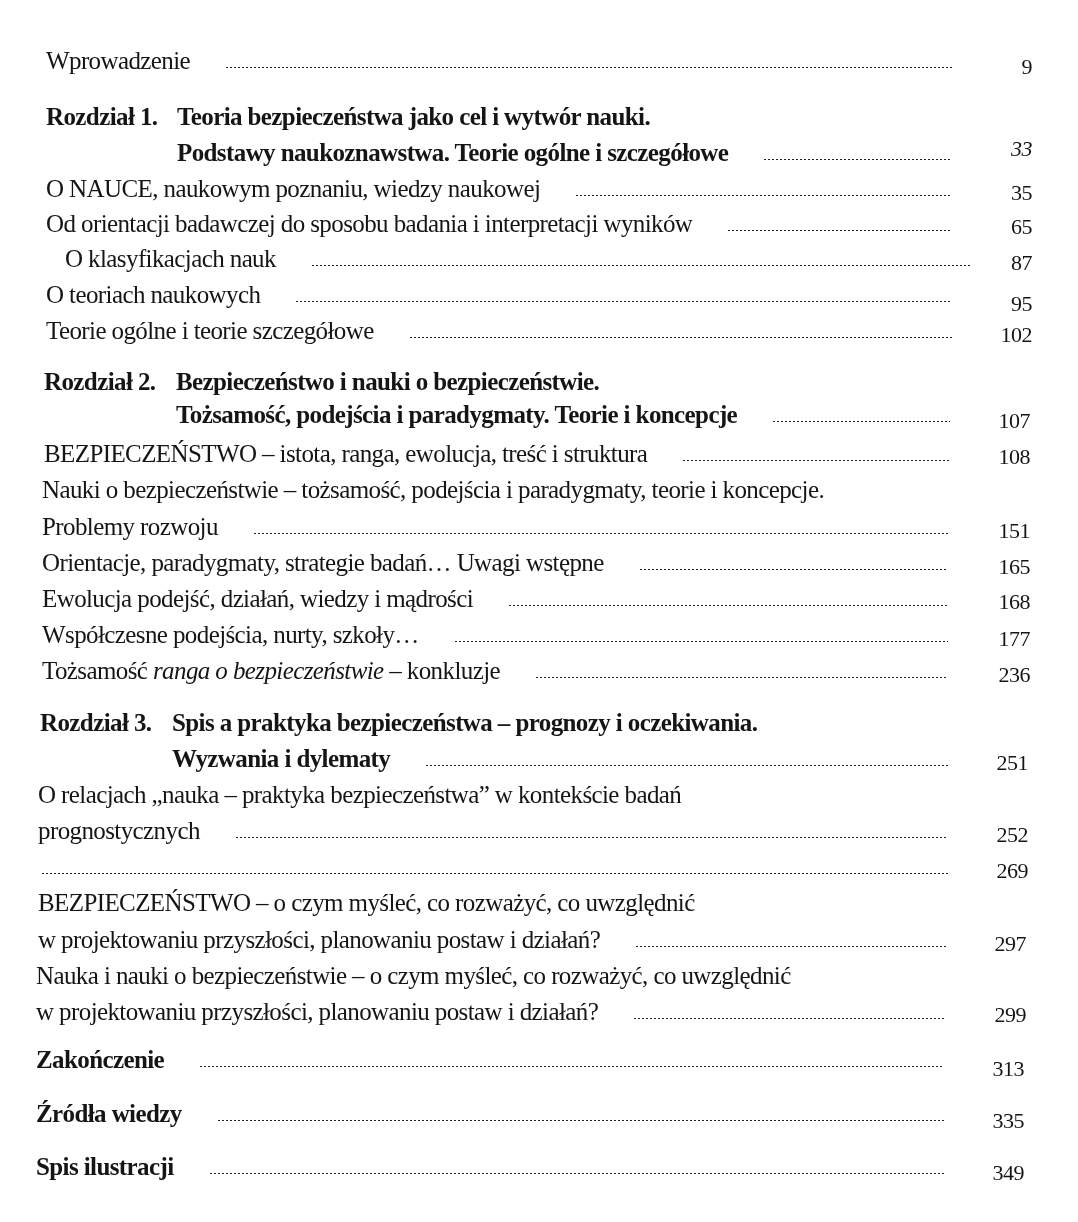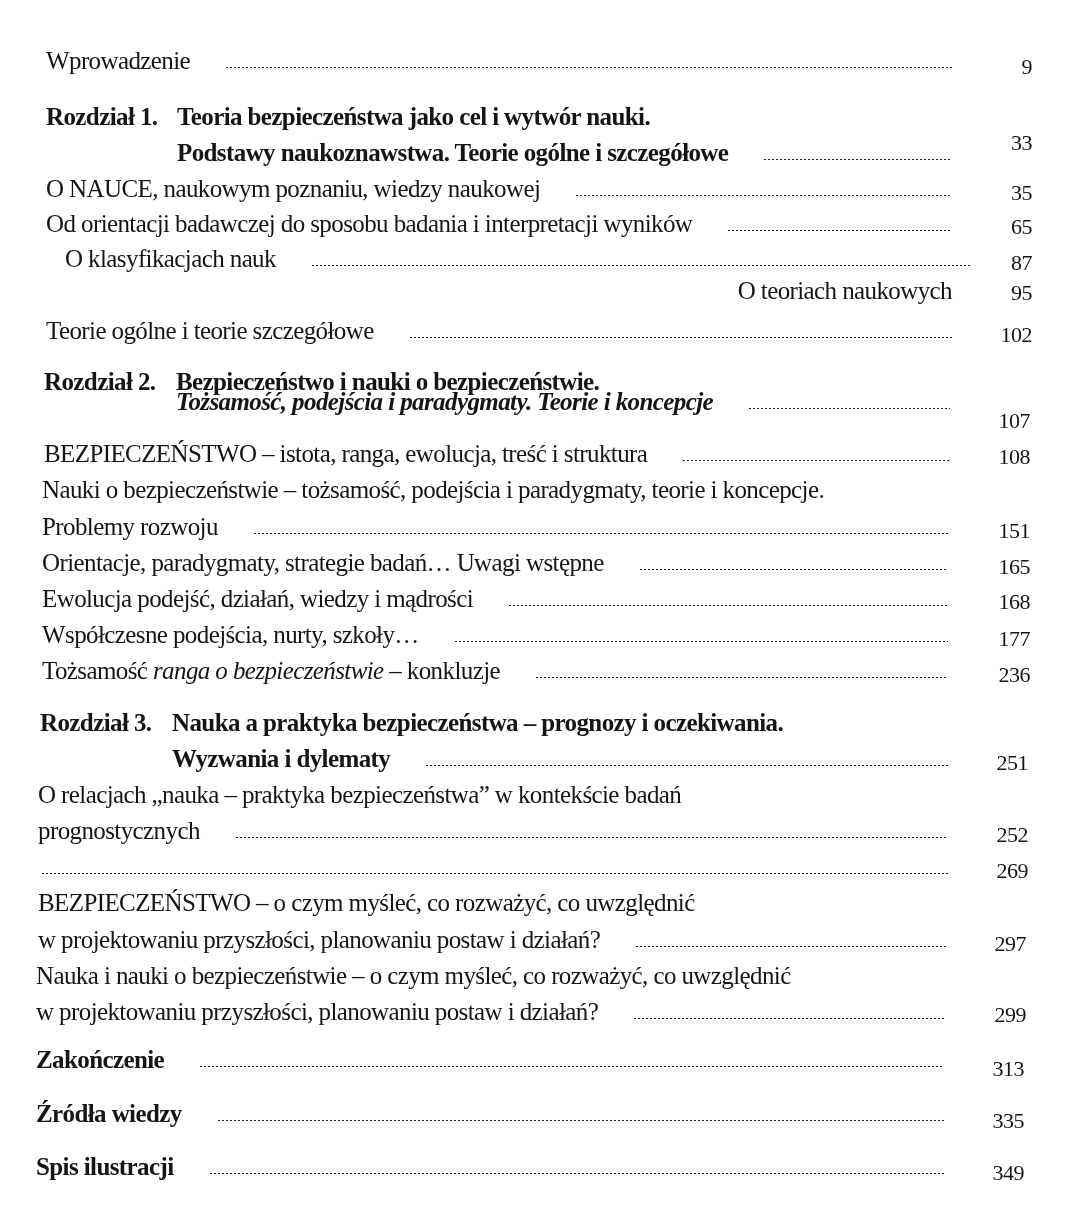--- a/index.html
+++ b/index.html
@@ -53,59 +53,59 @@
   <div class="line" style="left:46px; top:98px;">
     <span class="txt bold">Rozdział 1.</span>
   </div>
   <div class="line" style="left:177px; top:98px;">
     <span class="txt bold">Teoria bezpieczeństwa jako cel i wytwór nauki.</span>
   </div>
   <div class="line" style="left:177px; top:134px; width:775px;">
     <span class="txt bold">Podstawy naukoznawstwa. Teorie ogólne i szczegółowe</span>
     <span class="dots"></span>
   </div>
-  <div class="pg" style="left:972px; top:128px;">33</div>
+  <div class="pg" style="left:972px; top:134px;font-style:italic;">33</div>
 
   <div class="line" style="left:46px; top:170px; width:906px;">
     <span class="txt">O NAUCE, naukowym poznaniu, wiedzy naukowej</span>
     <span class="dots"></span>
   </div>
   <div class="pg" style="left:972px; top:178px;">35</div>
 
   <div class="line" style="left:46px; top:205px; width:906px;">
     <span class="txt">Od orientacji badawczej do sposobu badania i interpretacji wyników</span>
     <span class="dots"></span>
   </div>
   <div class="pg" style="left:972px; top:212px;">65</div>
 
   <div class="line" style="left:46px; top:240px; width:906px;margin-left:19px;">
     <span class="txt">O klasyfikacjach nauk</span>
     <span class="dots"></span>
   </div>
   <div class="pg" style="left:972px; top:248px;">87</div>
 
-  <div class="line" style="left:46px; top:276px; width:906px;flex-direction:column;">
+  <div class="line" style="left:46px; top:276px; width:906px;">
     <span class="txt">O teoriach naukowych</span>
     <span class="dots"></span>
   </div>
-  <div class="pg" style="left:972px; top:278px;">95</div>
+  <div class="pg" style="left:972px; top:289px;">95</div>
 
   <div class="line" style="left:46px; top:312px; width:906px;">
     <span class="txt">Teorie ogólne i teorie szczegółowe</span>
     <span class="dots"></span>
   </div>
   <div class="pg" style="left:972px; top:320px;">102</div>
 
   <div class="line" style="left:44px; top:363px;">
     <span class="txt bold">Rozdział 2.</span>
   </div>
   <div class="line" style="left:176px; top:363px;">
     <span class="txt bold">Bezpieczeństwo i nauki o bezpieczeństwie.</span>
   </div>
-  <div class="line" style="left:176px; top:383px; width:774px;font-style:italic;">
+  <div class="line" style="left:176px; top:396px; width:774px;">
     <span class="txt bold">Tożsamość, podejścia i paradygmaty. Teorie i koncepcje</span>
     <span class="dots"></span>
   </div>
   <div class="pg" style="left:970px; top:406px;">107</div>
 
   <div class="line" style="left:44px; top:435px; width:906px;">
     <span class="txt">BEZPIECZEŃSTWO – istota, ranga, ewolucja, treść i struktura</span>
     <span class="dots"></span>
   </div>
   <div class="pg" style="left:970px; top:442px;">108</div>
@@ -140,21 +140,21 @@
   <div class="line" style="left:42px; top:652px; width:906px;">
     <span class="txt"><span>Tożsamość </span><i>ranga o bezpieczeństwie</i><span> – konkluzje</span></span>
     <span class="dots"></span>
   </div>
   <div class="pg" style="left:970px; top:660px;">236</div>
 
   <div class="line" style="left:40px; top:704px;">
     <span class="txt bold">Rozdział 3.</span>
   </div>
   <div class="line" style="left:172px; top:704px;">
-    <span class="txt bold">Nauka a praktyka bezpieczeństwa – prognozy i oczekiwania.</span>
+    <span class="txt bold">Spis a praktyka bezpieczeństwa – prognozy i oczekiwania.</span>
   </div>
   <div class="line" style="left:172px; top:740px; width:776px;">
     <span class="txt bold">Wyzwania i dylematy</span>
     <span class="dots"></span>
   </div>
   <div class="pg" style="left:968px; top:748px;">251</div>
 
   <div class="line" style="left:38px; top:776px;">
     <span class="txt">O relacjach „nauka – praktyka bezpieczeństwa” w kontekście badań</span>
   </div>

